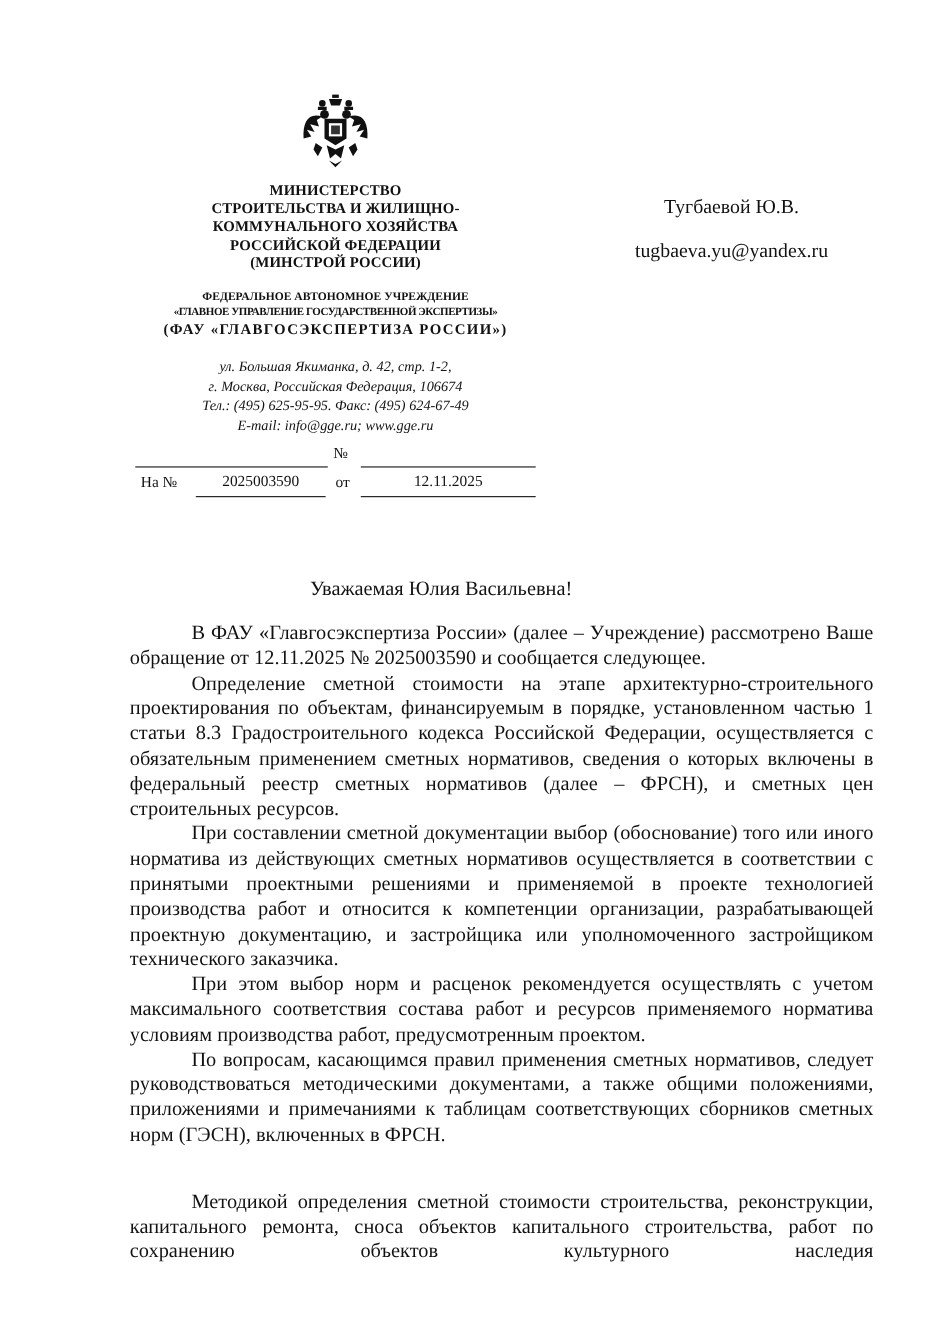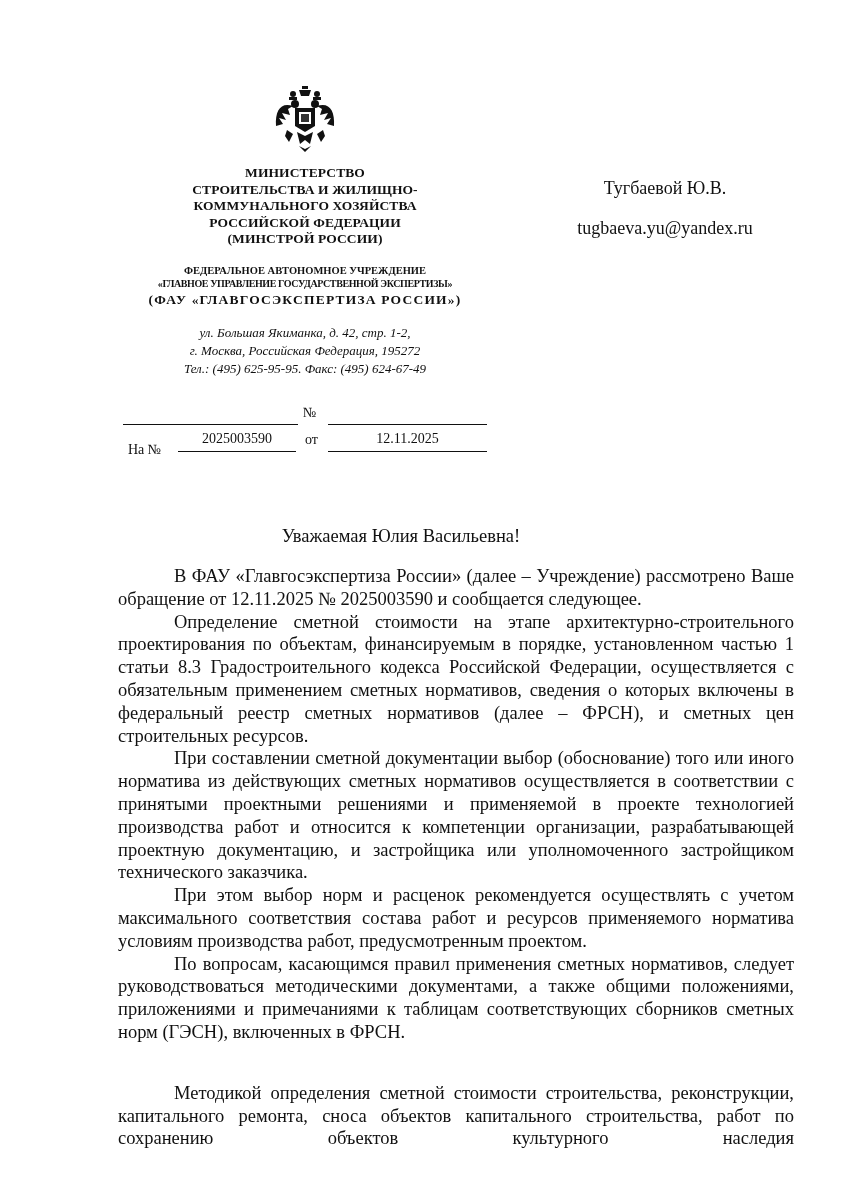--- a/index.html
+++ b/index.html
@@ -62,32 +62,33 @@
 </div>
 
 <div class="abs fau">
   <div class="l1">ФЕДЕРАЛЬНОЕ АВТОНОМНОЕ УЧРЕЖДЕНИЕ</div>
   <div class="l2">«ГЛАВНОЕ УПРАВЛЕНИЕ ГОСУДАРСТВЕННОЙ ЭКСПЕРТИЗЫ»</div>
   <div class="l3">(ФАУ «ГЛАВГОСЭКСПЕРТИЗА РОССИИ»)</div>
 </div>
 
 <div class="abs address">
   <div>ул. Большая Якиманка, д. 42, стр. 1-2,</div>
-  <div>г. Москва, Российская Федерация, 195272</div>
+  <div>г. Москва, Российская Федерация, 106674</div>
   <div>Тел.: (495) 625-95-95. Факс: (495) 624-67-49</div>
+  <div>E-mail: info@gge.ru; www.gge.ru</div>
 </div>
 
 <div class="abs reg-row1">
   <div class="uline" style="left:3px; top:0; width:175px; height:19px;"></div>
   <span style="position:absolute; left:183px; top:0; font-size:14px;">№</span>
   <div class="uline" style="left:208px; top:0; width:159px; height:19px;"></div>
 </div>
 
 <div class="abs reg-row2">
-  <span style="position:absolute; left:8px; top:12px; font-size:14px;">На №</span>
+  <span style="position:absolute; left:8px; top:2px; font-size:14px;">На №</span>
   <div class="uline" style="left:58px; top:0; width:118px; height:21px; text-align:center; font-size:14px; line-height:18px;">2025003590</div>
   <span style="position:absolute; left:185px; top:2px; font-size:14px;">от</span>
   <div class="uline" style="left:208px; top:0; width:159px; height:21px; text-align:center; font-size:14px; line-height:18px;">12.11.2025</div>
 </div>
 
 <div class="abs recipient">
   <div class="name">Тугбаевой Ю.В.</div>
   <div class="email">tugbaeva.yu@yandex.ru</div>
 </div>
 

